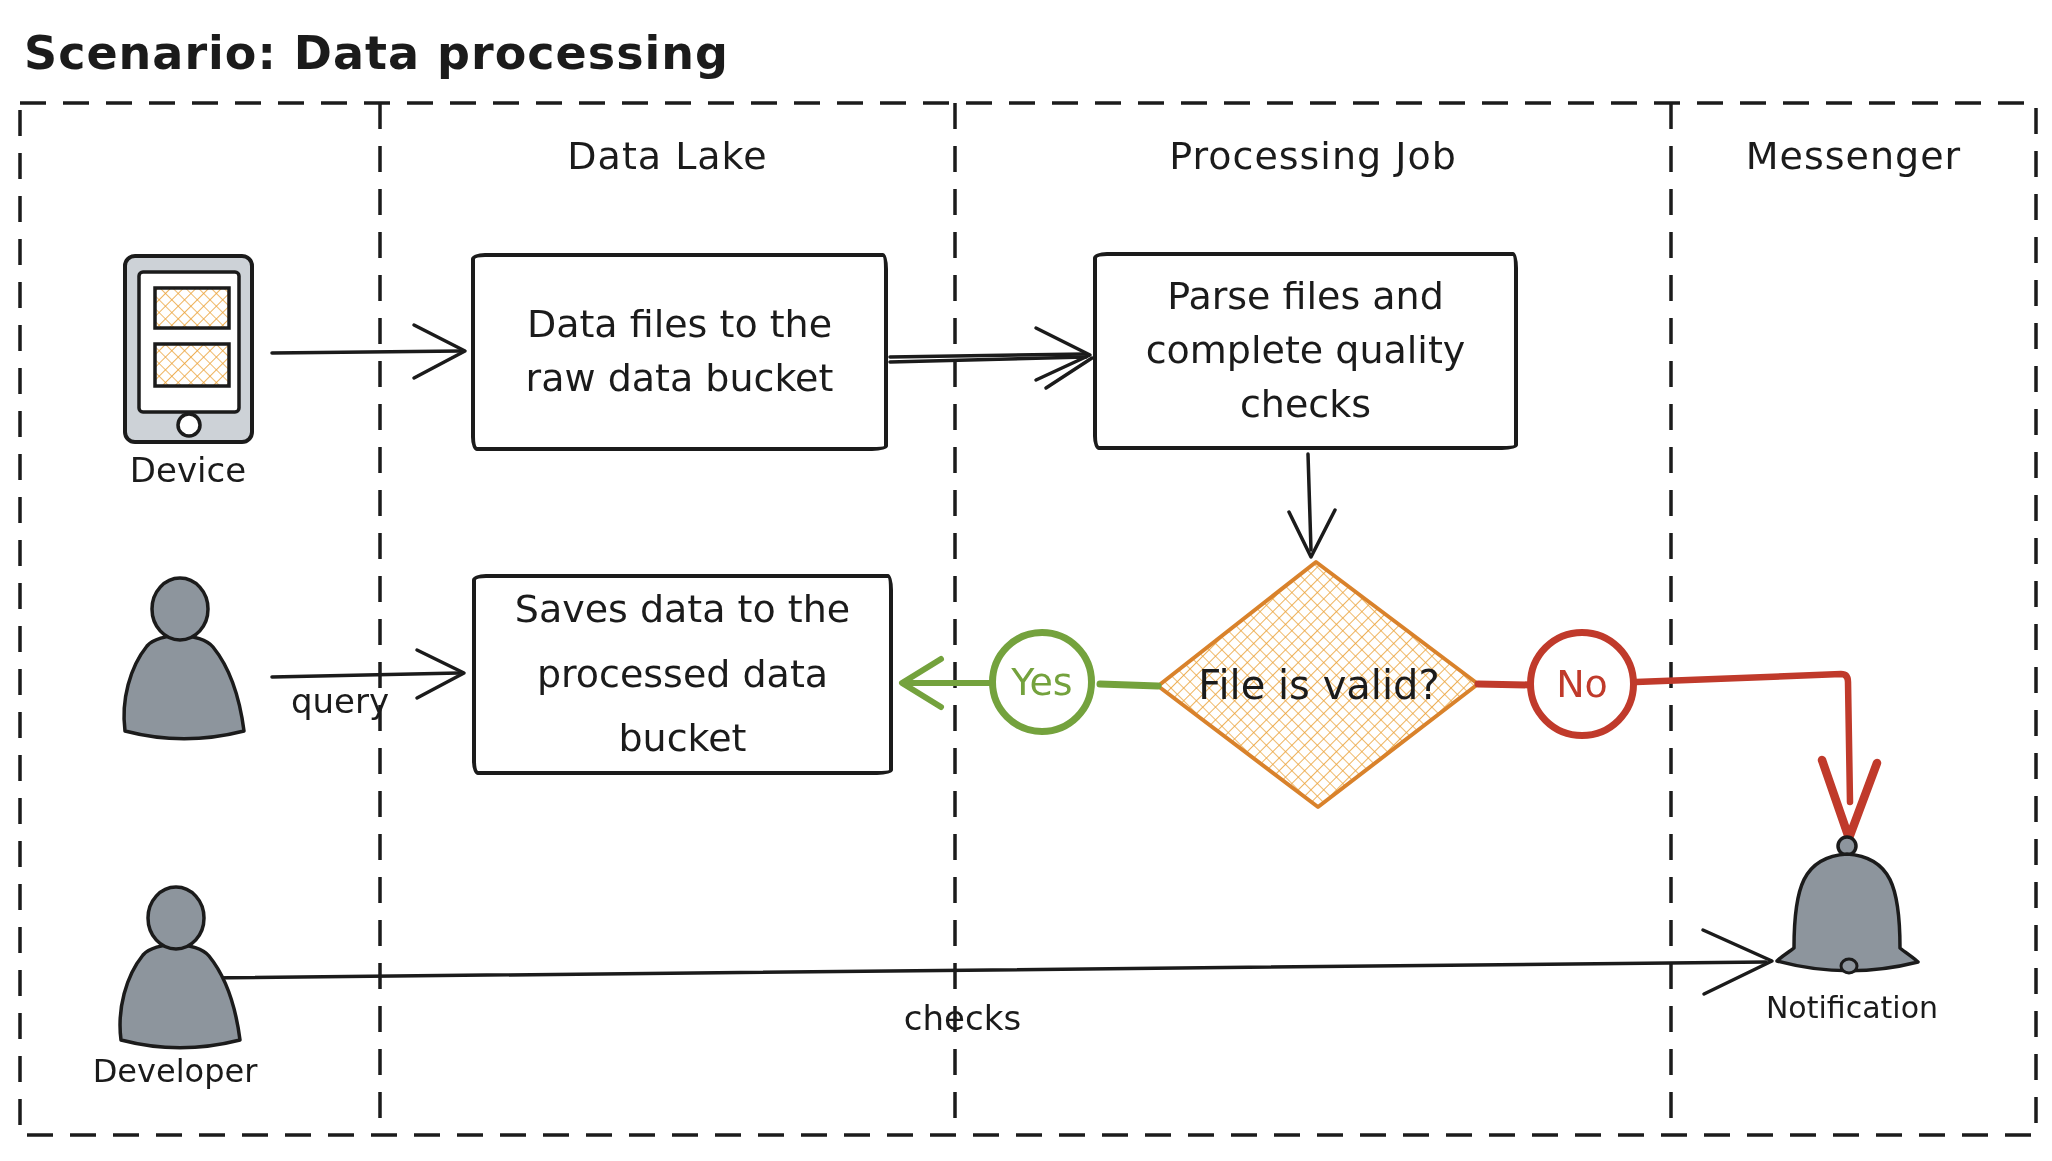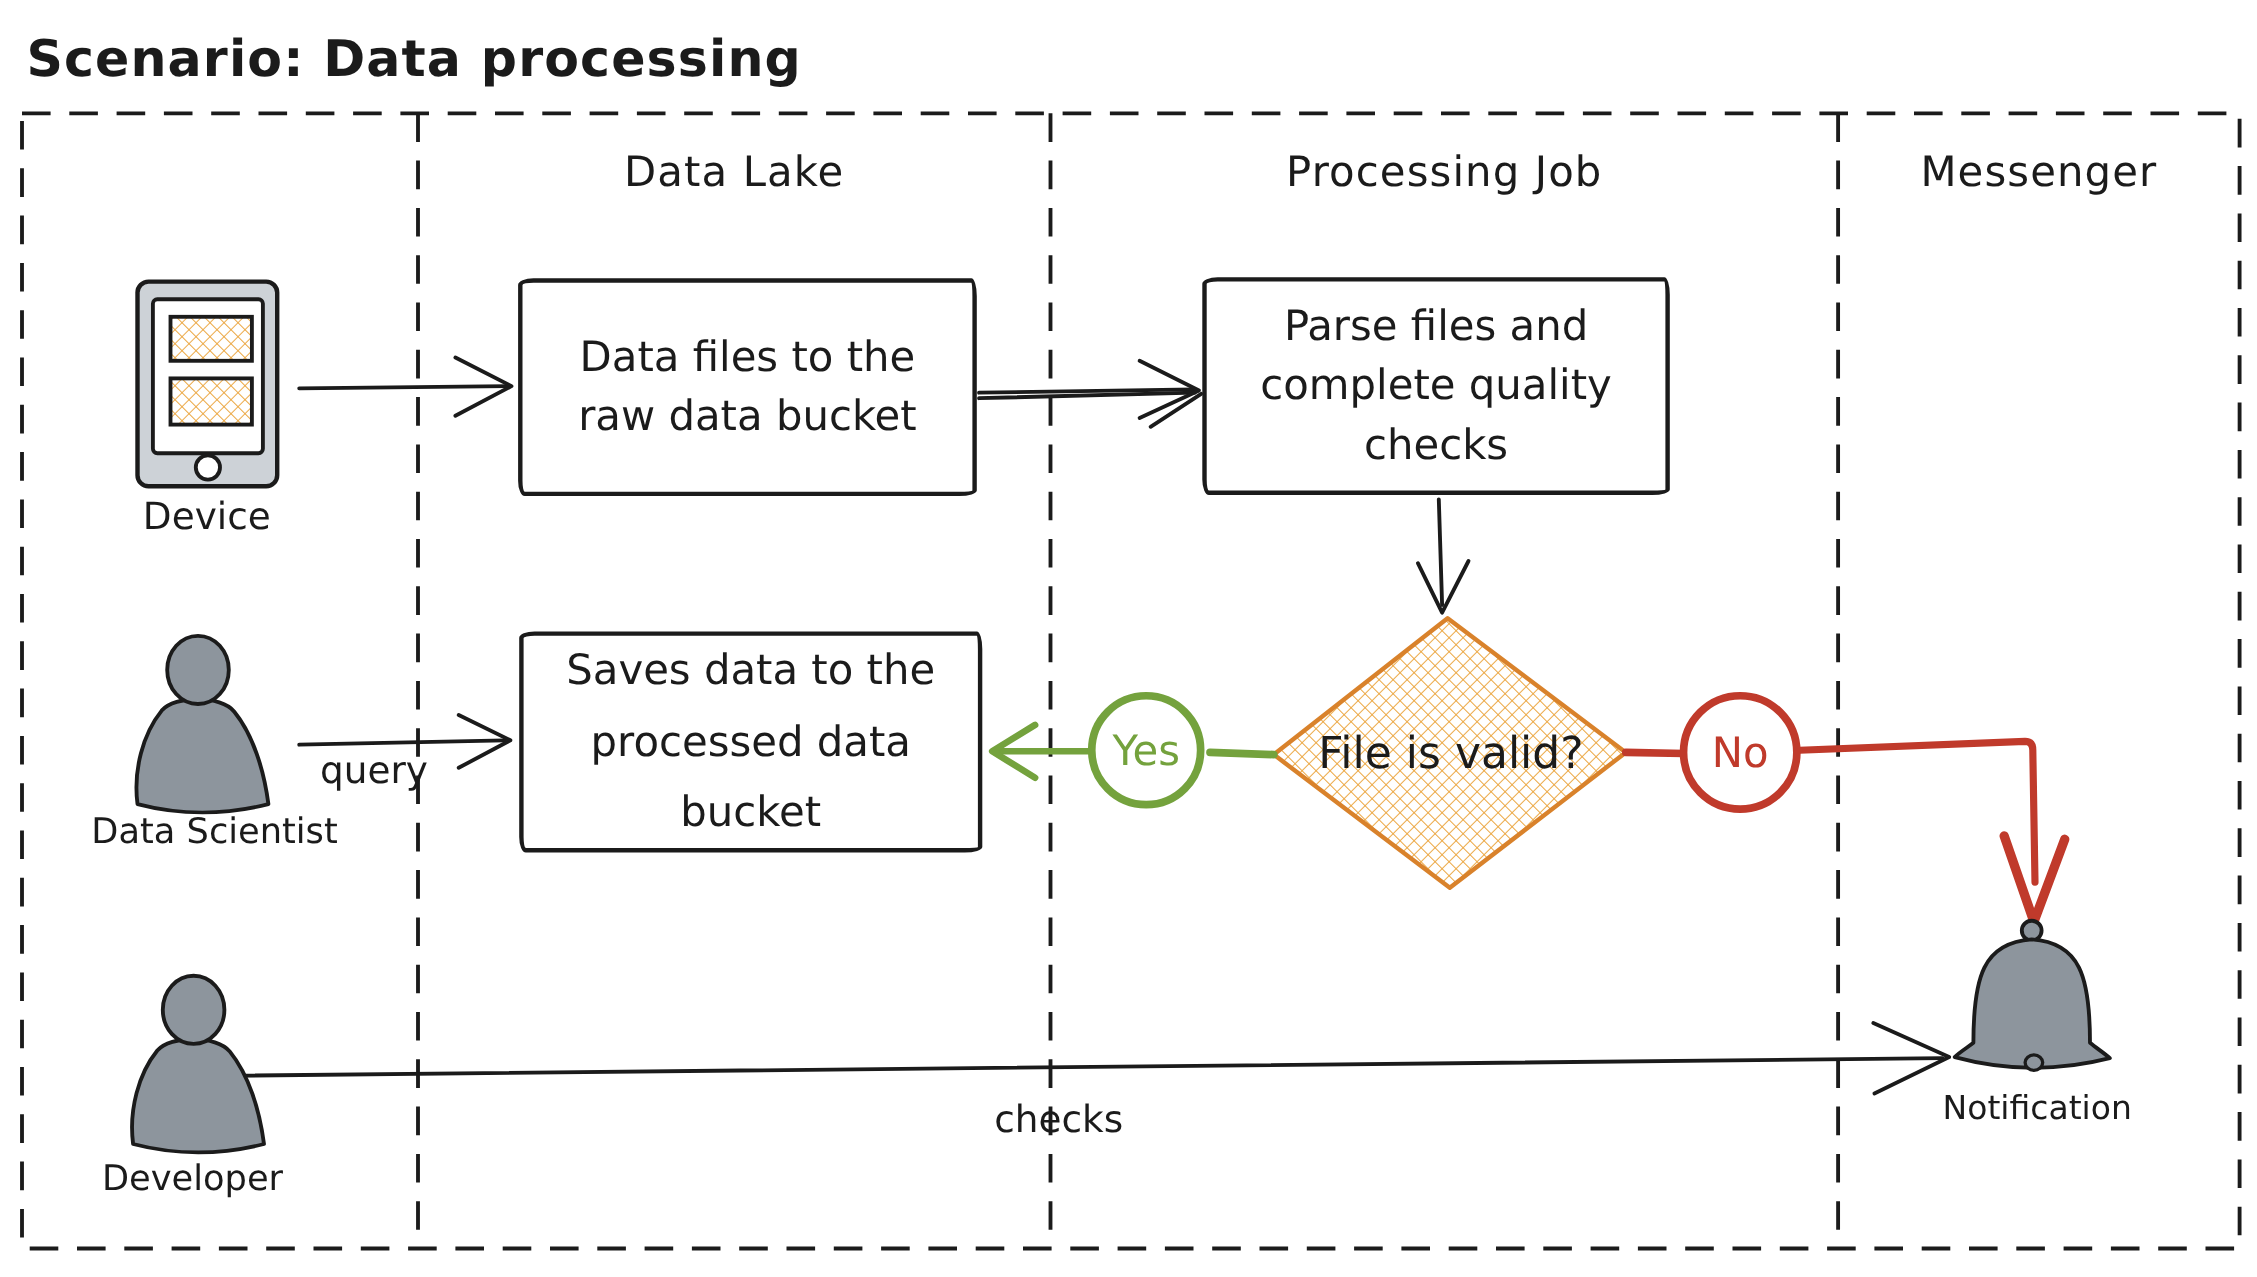--- a/index.html
+++ b/index.html
@@ -166,20 +166,19 @@
     <div>processed data</div>
     <div>bucket</div>
   </div>
 
   <div class="diamond-label">File is valid?</div>
 
   <div class="pill yes" style="left:989px;top:629px;width:106px;height:106px;">Yes</div>
   <div class="pill no" style="left:1527px;top:629px;width:110px;height:110px;">No</div>
 
   <div class="lbl small-label" style="left:118px;top:450px;width:140px;font-size:34px;">Device</div>
-  <div class="lbl small-label" style="left:60px;top:736px;width:270px;">Data Scientist</div>
   <div class="lbl small-label" style="left:75px;top:1052px;width:200px;">Developer</div>
   <div class="lbl small-label" style="left:1752px;top:990px;width:200px;font-size:30px;">Notification</div>
 
   <div class="lbl edge-label" style="left:280px;top:681px;width:120px;">query</div>
   <div class="lbl edge-label" style="left:890px;top:998px;width:145px;">checks</div>
 
 </div>
 
 </body></html>

